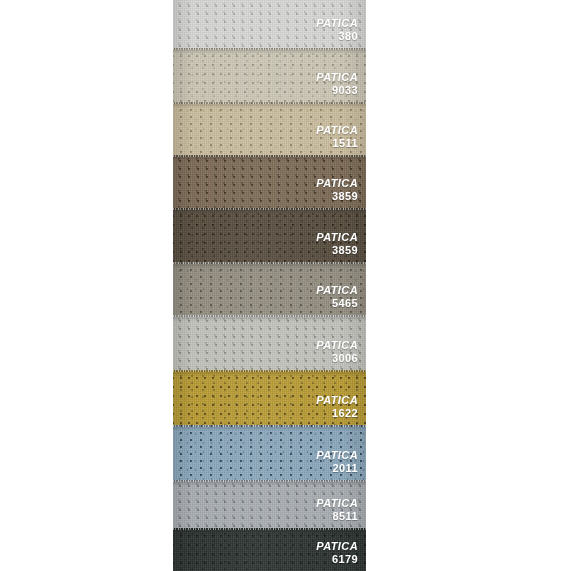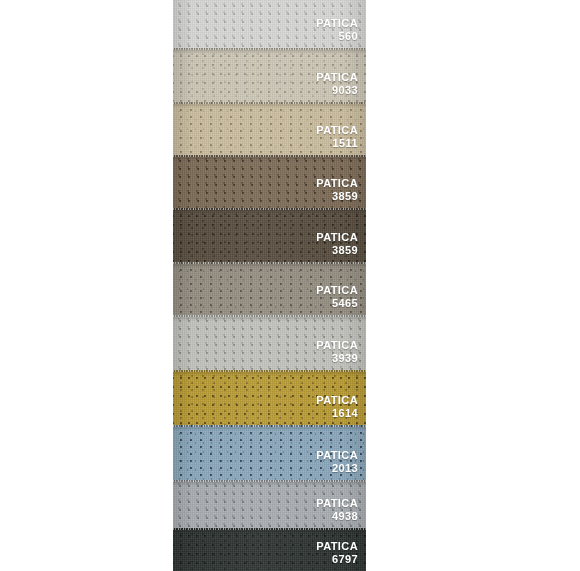--- a/index.html
+++ b/index.html
@@ -122,37 +122,37 @@
     color: #ffffff;
     font-family: "Liberation Sans", sans-serif;
     font-weight: bold;
     font-size: 11px;
     line-height: 12.5px;
     letter-spacing: 0.4px;
     text-shadow: 0 1px 1px rgba(0,0,0,0.30);
     white-space: nowrap;
     pointer-events: none;
   }
-  .swatch-label .brand { display: block; }
+  .swatch-label .brand { display: block; font-style: italic; }
   .swatch-label .code  { display: block; }
 </style>
 </head>
 <body>
 
 <div id="page" style="background: rgb(255, 255, 255);">
 
   <div id="swatch-strip" style="left: 173px; width: 193px;">
 
     <div class="swatch" style="height: 48px; background: rgb(216, 217, 214);">
       <div class="texture t1" style="--dot: #a9aaa6; --dot2: #bcbdb9;"></div>
       <div class="weave"></div>
       <div class="shade"></div>
       <div class="swatch-label">
         <span class="brand">PATICA</span>
-        <span class="code">560</span>
+        <span class="code">380</span>
       </div>
     </div>
 
     <div class="swatch" style="height: 54px; background: rgb(205, 200, 182);">
       <div class="texture t2" style="--dot: #9a9481; --dot2: #b5b09d;"></div>
       <div class="weave"></div>
       <div class="cut-shadow"></div>
       <div class="cut-edge"></div>
       <div class="shade"></div>
       <div class="swatch-label">
@@ -210,66 +210,66 @@
     </div>
 
     <div class="swatch" style="height: 55px; background: rgb(195, 196, 189);">
       <div class="texture t1" style="--dot: #8b8d86; --dot2: #a6a8a1;"></div>
       <div class="weave"></div>
       <div class="cut-shadow"></div>
       <div class="cut-edge"></div>
       <div class="shade"></div>
       <div class="swatch-label">
         <span class="brand">PATICA</span>
-        <span class="code">3939</span>
+        <span class="code">3006</span>
       </div>
     </div>
 
     <div class="swatch" style="height: 55px; background: rgb(185, 155, 51);">
       <div class="texture t2" style="--dot: #56471a; --dot2: #8a7225;"></div>
       <div class="weave"></div>
       <div class="cut-shadow"></div>
       <div class="cut-edge"></div>
       <div class="shade"></div>
       <div class="swatch-label">
         <span class="brand">PATICA</span>
-        <span class="code">1614</span>
+        <span class="code">1622</span>
       </div>
     </div>
 
     <div class="swatch" style="height: 55px; background: rgb(138, 168, 188);">
       <div class="texture t3" style="--dot: #2e4356; --dot2: #5c7a90;"></div>
       <div class="weave"></div>
       <div class="cut-shadow"></div>
       <div class="cut-edge"></div>
       <div class="shade"></div>
       <div class="swatch-label">
         <span class="brand">PATICA</span>
-        <span class="code">2013</span>
+        <span class="code">2011</span>
       </div>
     </div>
 
     <div class="swatch" style="height: 48px; background: rgb(169, 174, 178);">
       <div class="texture t1" style="--dot: #70767b; --dot2: #8d9296;"></div>
       <div class="weave"></div>
       <div class="cut-shadow"></div>
       <div class="cut-edge"></div>
       <div class="shade"></div>
       <div class="swatch-label">
         <span class="brand">PATICA</span>
-        <span class="code">4938</span>
+        <span class="code">8511</span>
       </div>
     </div>
 
     <div class="swatch" style="height: 43px; background: rgb(43, 50, 48);">
       <div class="texture t2" style="--dot: #121715; --dot2: #1d2422;"></div>
       <div class="weave"></div>
       <div class="cut-shadow"></div>
       <div class="cut-edge"></div>
       <div class="shade"></div>
       <div class="swatch-label">
         <span class="brand">PATICA</span>
-        <span class="code">6797</span>
+        <span class="code">6179</span>
       </div>
     </div>
 
   </div>
 </div>
 
 </body></html>

